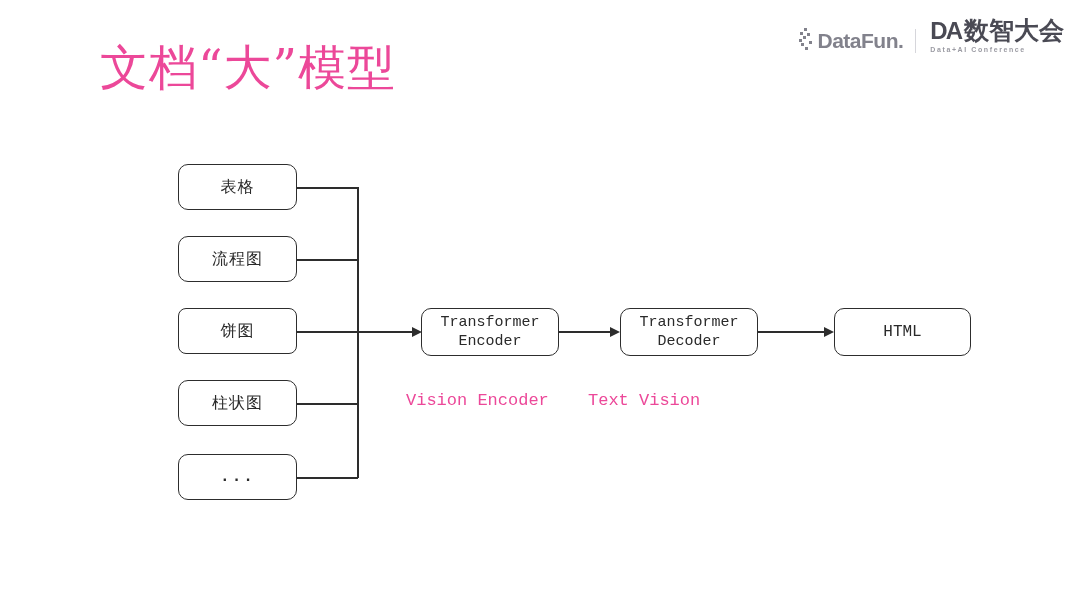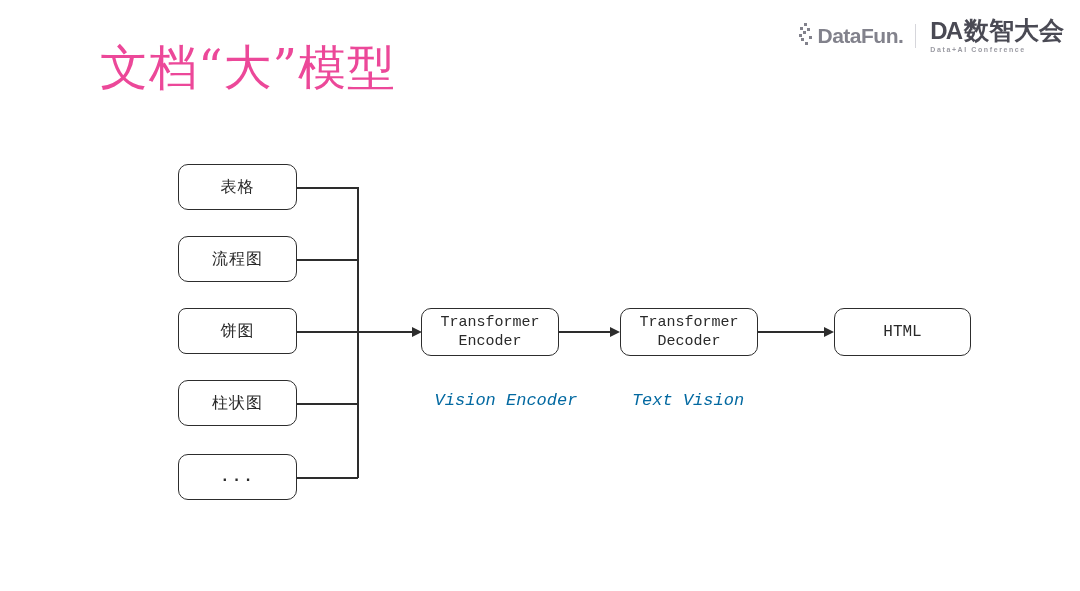--- a/index.html
+++ b/index.html
@@ -19,21 +19,21 @@
     font-family:"Liberation Sans",sans-serif;
   }
   
   .title{
     position:absolute;left:88px;top:36px;
     font-family:"DejaVu Serif","Liberation Serif",serif;
     font-size:48px;font-weight:500;color:#ec4899;
     letter-spacing:1px;white-space:nowrap;margin-left:12px;
   }
   
-  .logos{position:absolute;top:18px;right:16px;display:flex;align-items:center;}
+  .logos{position:absolute;top:18px;right:16px;display:flex;align-items:flex-end;}
   .datafun{display:flex;align-items:center;color:var(--logo-gray);}
   .df-icon{position:relative;width:16px;height:24px;margin-right:2px;}
   .df-icon i{
     position:absolute;left:0;top:10px;width:3px;height:3px;background:var(--logo-gray);
     box-shadow:1px -7px 0 var(--logo-gray),5px -11px 0 var(--logo-gray),
                4px -3px 0 var(--logo-gray),8px -6px 0 var(--logo-gray),
                2px 4px 0 var(--logo-gray),6px 8px 0 var(--logo-gray),
                10px 2px 0 var(--logo-gray);
   }
   .df-word{
@@ -69,23 +69,23 @@
     font-size:15px;line-height:19px;text-align:center;
   }
   .hline{position:absolute;height:1.5px;background:var(--line);}
   .vline{position:absolute;width:1.5px;background:var(--line);}
   .arrow-head{
     position:absolute;width:0;height:0;
     border-top:5px solid transparent;border-bottom:5px solid transparent;
     border-left:10px solid var(--line);
   }
   .caption{
-    position:absolute;top:391px;width:200px;text-align:center;
+    position:absolute;top:391px;width:200px;
     font-family:"Liberation Mono","DejaVu Sans Mono",monospace;
-    font-size:17px;color:#0369a1;white-space:nowrap;font-style:italic;
+    font-size:17px;color:#ec4899;white-space:nowrap;
   }
   .ellipsis-label{letter-spacing:2px;font-weight:bold;font-family:"Liberation Mono","DejaVu Sans Mono",monospace;}
 </style>
 </head>
 <body>
 
 <div class="slide">
 
   <div class="title">文档“大”模型</div>
 

